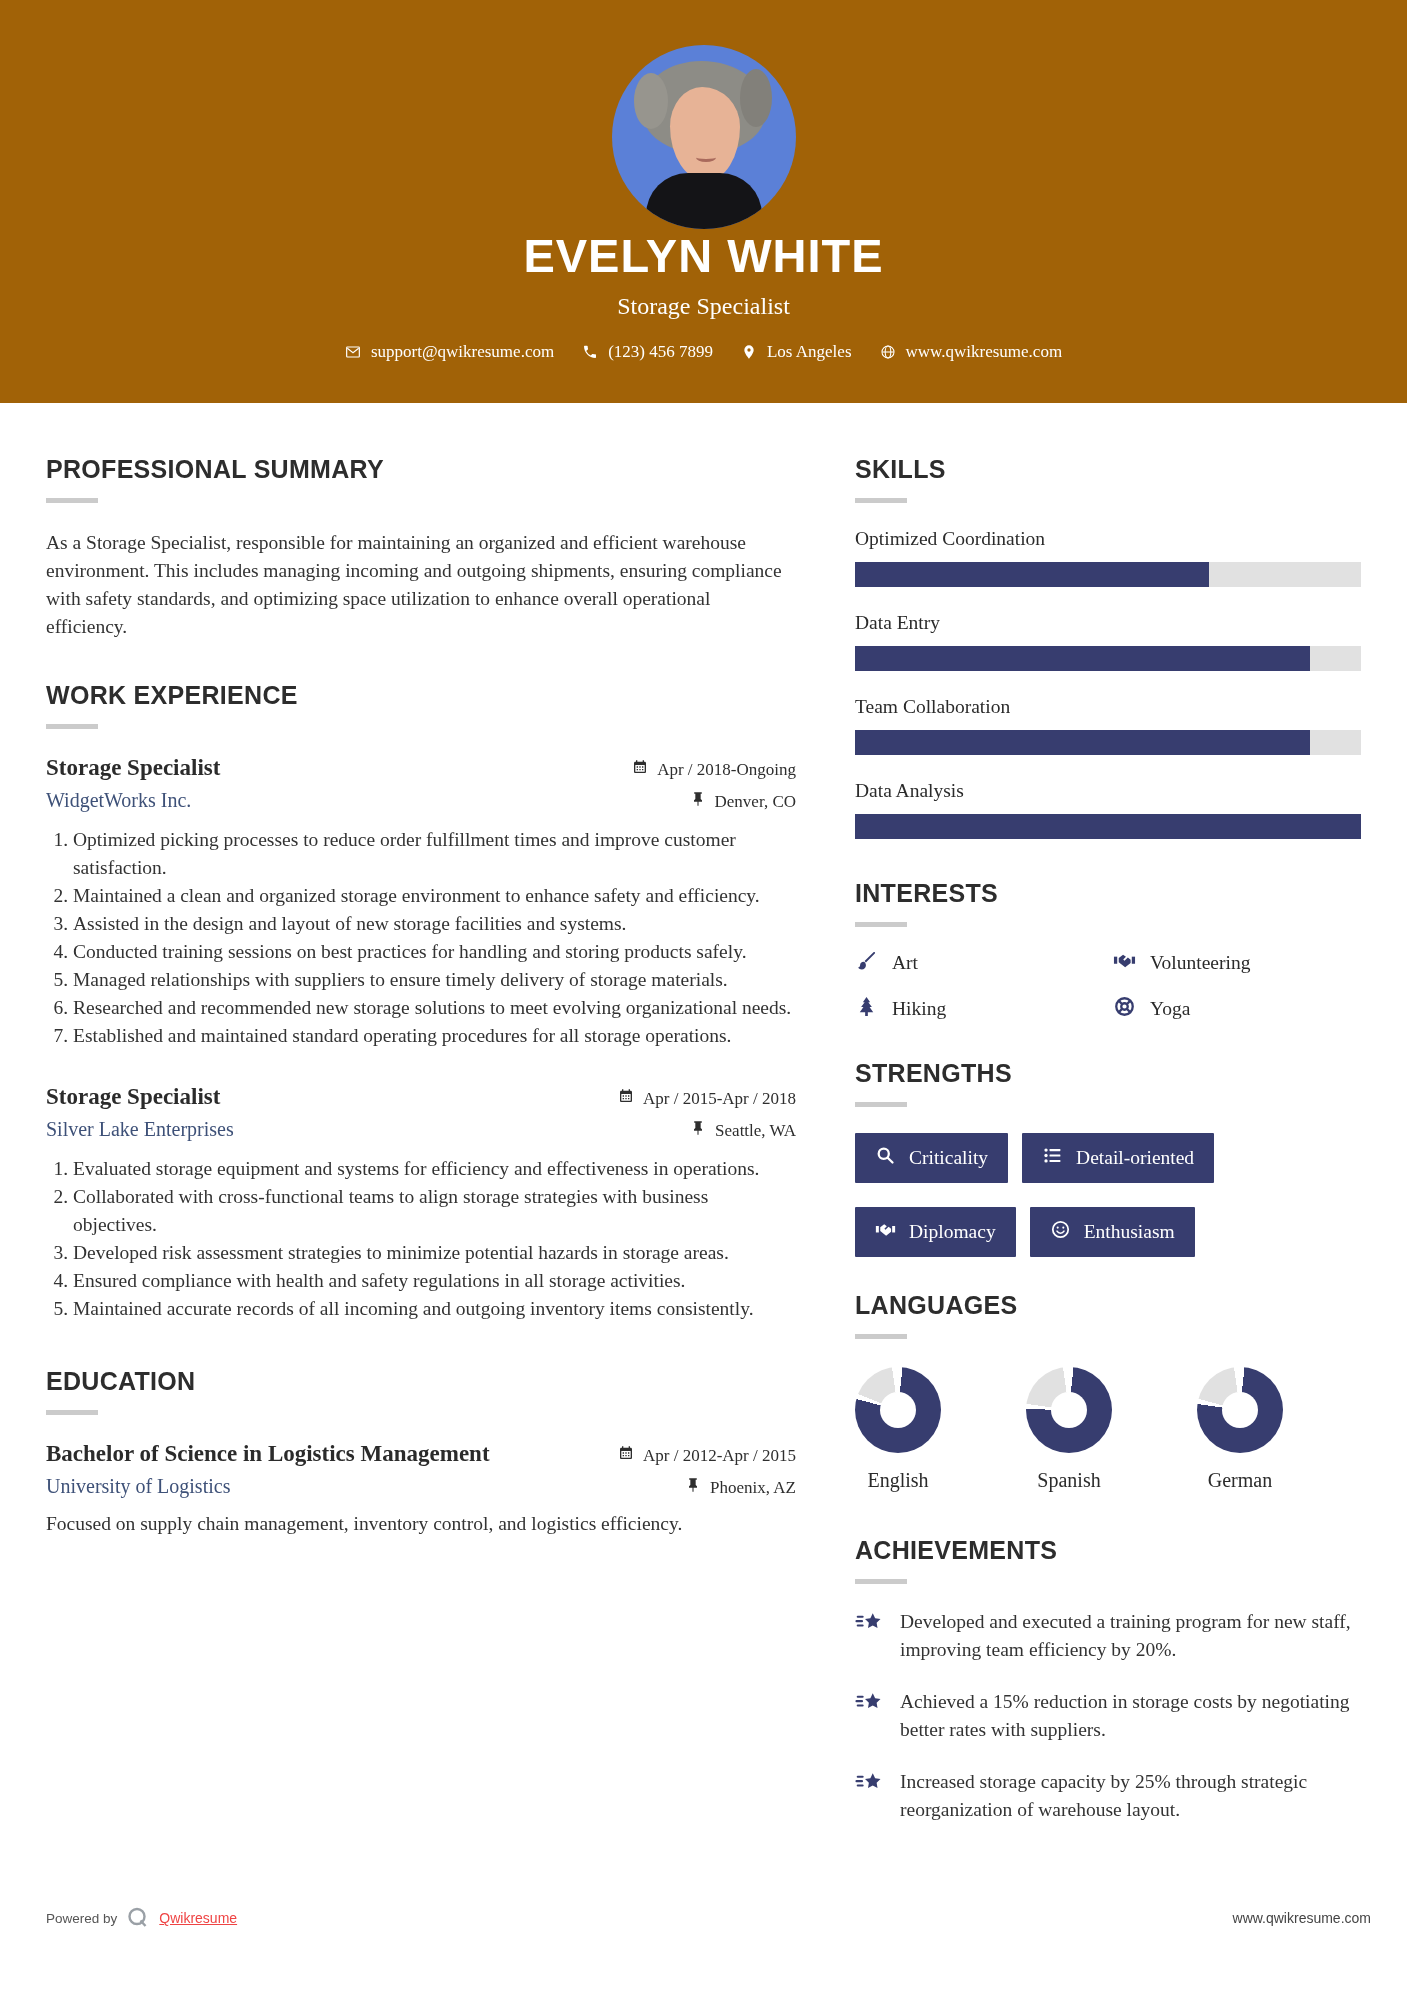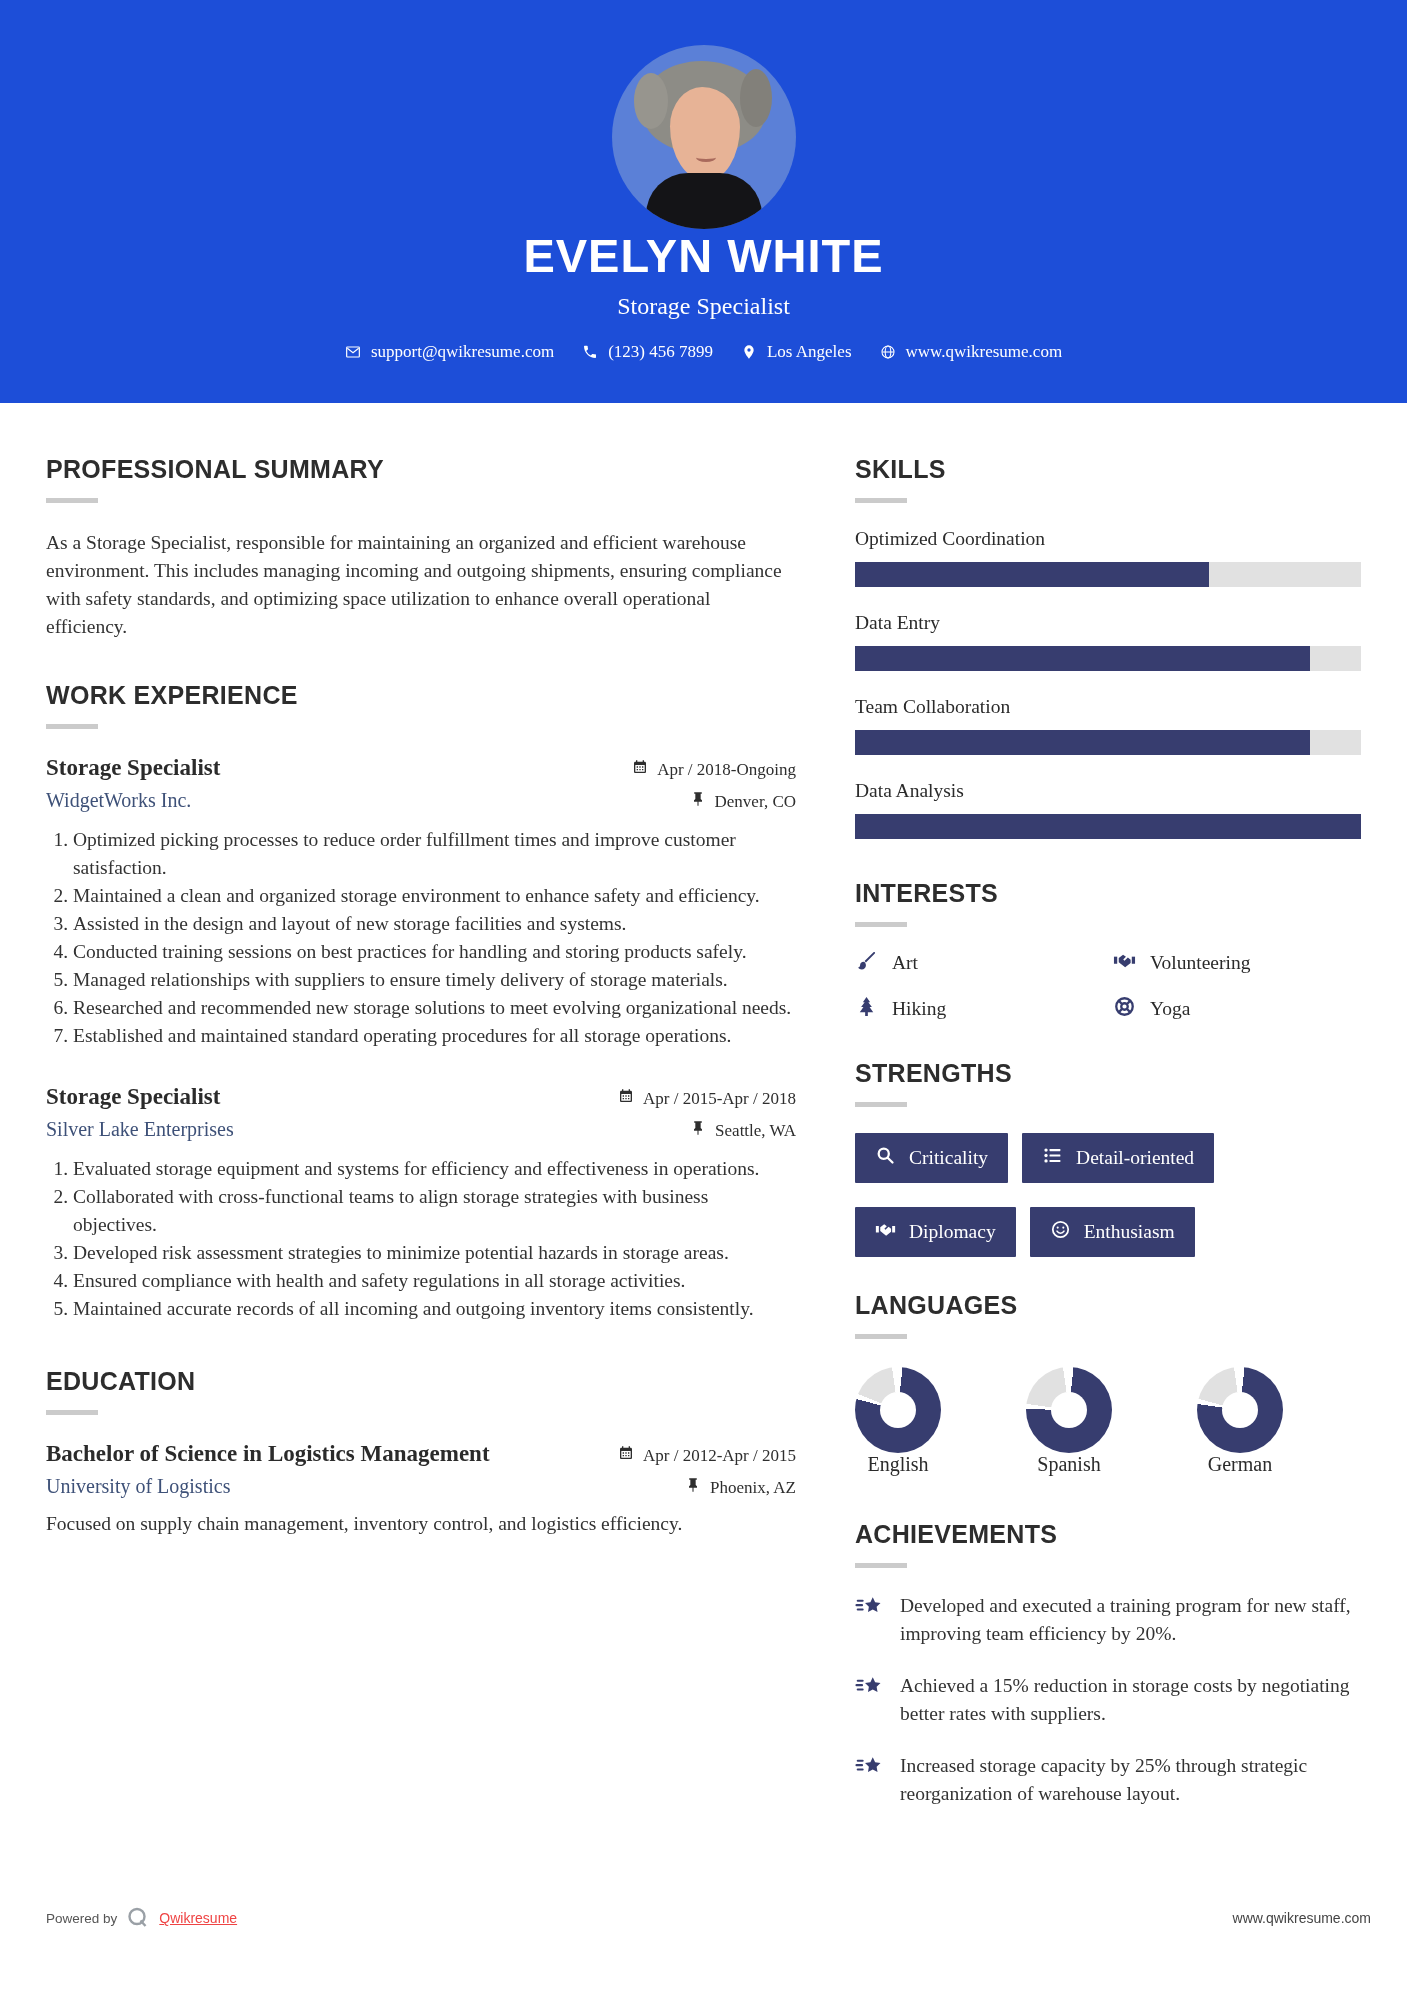--- a/index.html
+++ b/index.html
@@ -1,20 +1,20 @@
 <!DOCTYPE html>
 <html><head>
 <meta charset="utf-8">
 <style>
   * { margin:0; padding:0; box-sizing:border-box; }
   body { background:#888; font-family:"Liberation Serif", serif; }
   .page { width:1407px; height:1990px; margin:0 auto; background:#ffffff; position:relative; overflow:hidden; }
 
   
-  .header { height:403px; background:#1d4ed8; position:relative; color:#fff; text-align:center; }
+  .header { height:403px; background:#a16207; position:relative; color:#fff; text-align:center; }
   .photo { position:absolute; top:45px; left:50%; transform:translateX(-50%); width:184px; height:184px;
            border-radius:50%; background:#5b80d7; overflow:hidden; }
   .photo .hair { position:absolute; top:16px; left:30px; width:124px; height:92px; background:#8d8c86;
                  border-radius:48% 52% 46% 46%; }
   .photo .hair-curl { position:absolute; top:28px; left:22px; width:34px; height:56px; background:#97958e; border-radius:50%; }
   .photo .hair-curl2 { position:absolute; top:24px; left:128px; width:32px; height:58px; background:#82807a; border-radius:50%; }
   .photo .face { position:absolute; top:42px; left:58px; width:70px; height:94px; background:#e7b396;
                  border-radius:46% 54% 48% 52% / 42% 42% 58% 58%; }
   .photo .smile { position:absolute; top:108px; left:84px; width:20px; height:9px; border-bottom:3px solid #a96a5c; border-radius:50%; }
   .photo .body-shape { position:absolute; bottom:-10px; left:34px; width:116px; height:66px; background:#141417;
@@ -67,21 +67,21 @@
   .chips { margin-top:26px; display:flex; flex-wrap:wrap; gap:24px 14px; width:420px; }
   .chip { background:#373d6f; color:#fff; display:flex; align-items:center; gap:13px;
           padding:12px 20px; font-size:19.5px; border-radius:1px; }
   .chip svg { width:21px; height:21px; flex:none; }
 
   .sec-langs { margin-top:34px; }
   .langs { margin-top:28px; display:flex; gap:85px; }
   .lang { width:86px; text-align:center; }
   .donut { width:86px; height:86px; border-radius:50%; position:relative; }
   .donut::after { content:""; position:absolute; inset:25px; background:#fff; border-radius:50%; }
-  .lang-label { font-size:20px; color:#2b2b2b; white-space:nowrap; }
+  .lang-label { margin-top:16px; font-size:20px; color:#2b2b2b; white-space:nowrap; }
 
   .sec-achv { margin-top:44px; }
   .achv { margin-top:24px; display:flex; gap:15px; align-items:flex-start; }
   .achv svg { width:30px; height:30px; color:#373d6f; flex:none; margin-top:1px; }
   .achv-text { font-size:19.5px; line-height:28px; color:#333; }
 
   
   .footer { position:absolute; left:46px; right:36px; top:1906px; display:flex;
             justify-content:space-between; align-items:center;
             font-family:"Liberation Sans", sans-serif; font-size:13.5px; color:#555; }

